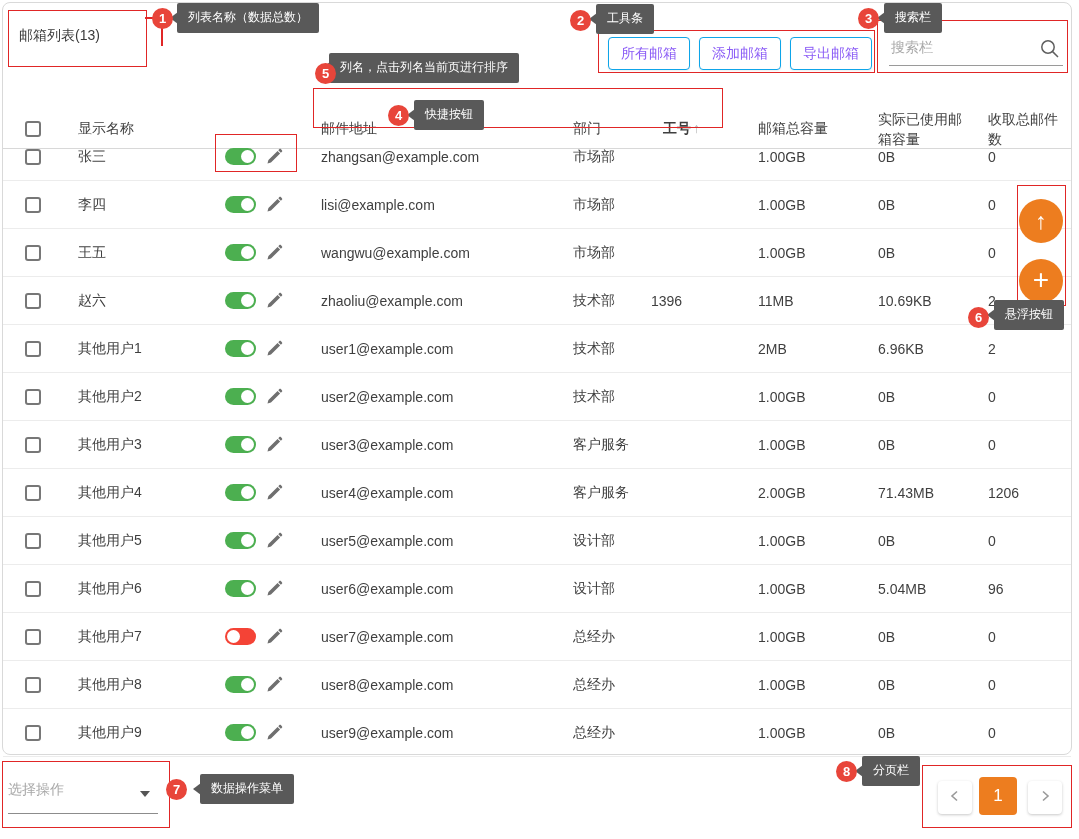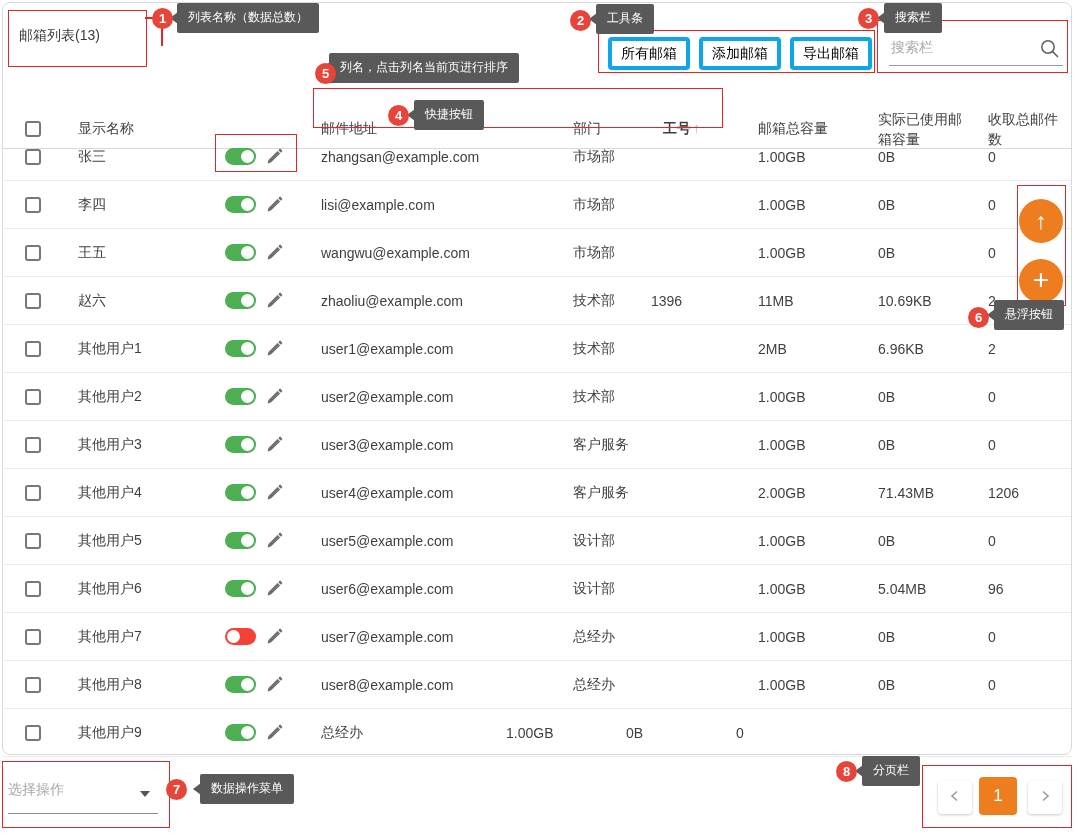--- a/index.html
+++ b/index.html
@@ -6,22 +6,22 @@
   html,body { width:1079px; height:839px; background:#fff; overflow:hidden;
     font-family:"Liberation Sans","DejaVu Sans",sans-serif; color:#3f3f3f; }
 
   
   .card { position:absolute; left:2px; top:2px; width:1070px; height:753px;
     background:#fff; border:1px solid #d9d9d9; border-radius:8px; }
   .page-title { position:absolute; left:16px; top:24px; font-size:14px; color:#3a3a3a; }
 
   
   .toolbar { position:absolute; left:605px; top:34px; display:flex; gap:9px; }
-  .tb-btn { width:82px; height:33px; background:#fff; border:4px solid #0ea5e9;
-    border-radius:4px; font-size:14px; color:#000000; cursor:pointer;
+  .tb-btn { width:82px; height:33px; background:#fff; border:1px solid #0ea5e9;
+    border-radius:4px; font-size:14px; color:#8b5cf6; cursor:pointer;
     box-shadow:0 1px 2px rgba(0,0,0,.07); font-family:inherit; }
 
   
   .search-wrap { position:absolute; left:886px; top:32px; width:174px; height:31px; }
   .search-wrap input { width:100%; height:100%; border:none; outline:none;
     border-bottom:1px solid #9a9a9a; font-size:14px; color:#3f3f3f;
     padding:0 30px 6px 2px; font-family:inherit; background:transparent; }
   .search-wrap input::placeholder { color:#a9a9a9; }
   .search-icon { position:absolute; right:2px; top:3px; }
 
@@ -408,20 +408,21 @@
     <div class="c c-quick">
       <span class="toggle">
             <span class="knob"></span>
           </span>
       <span class="pencil">
         <svg width="19" height="19" viewBox="0 0 20 20">
               <path fill="#6f6f6f" d="M2.6 17.4l1-3.7 9.6-9.6 2.7 2.7-9.6 9.6-3.7 1zM14.0 3.3l1.1-1.1c.5-.5 1.2-.5 1.6 0l1.1 1.1c.5.5.5 1.2 0 1.6l-1.1 1.1-2.7-2.7z"></path>
             </svg>
       </span>
     </div>
+    <div class="c c-email">user9@example.com</div>
     <div class="c c-dept">总经办</div>
     <div class="c c-empno"></div>
     <div class="c c-total">1.00GB</div>
     <div class="c c-used">0B</div>
     <div class="c c-count">0</div>
   </div>
     </div>
 </div>
 
 <div class="action-select">

